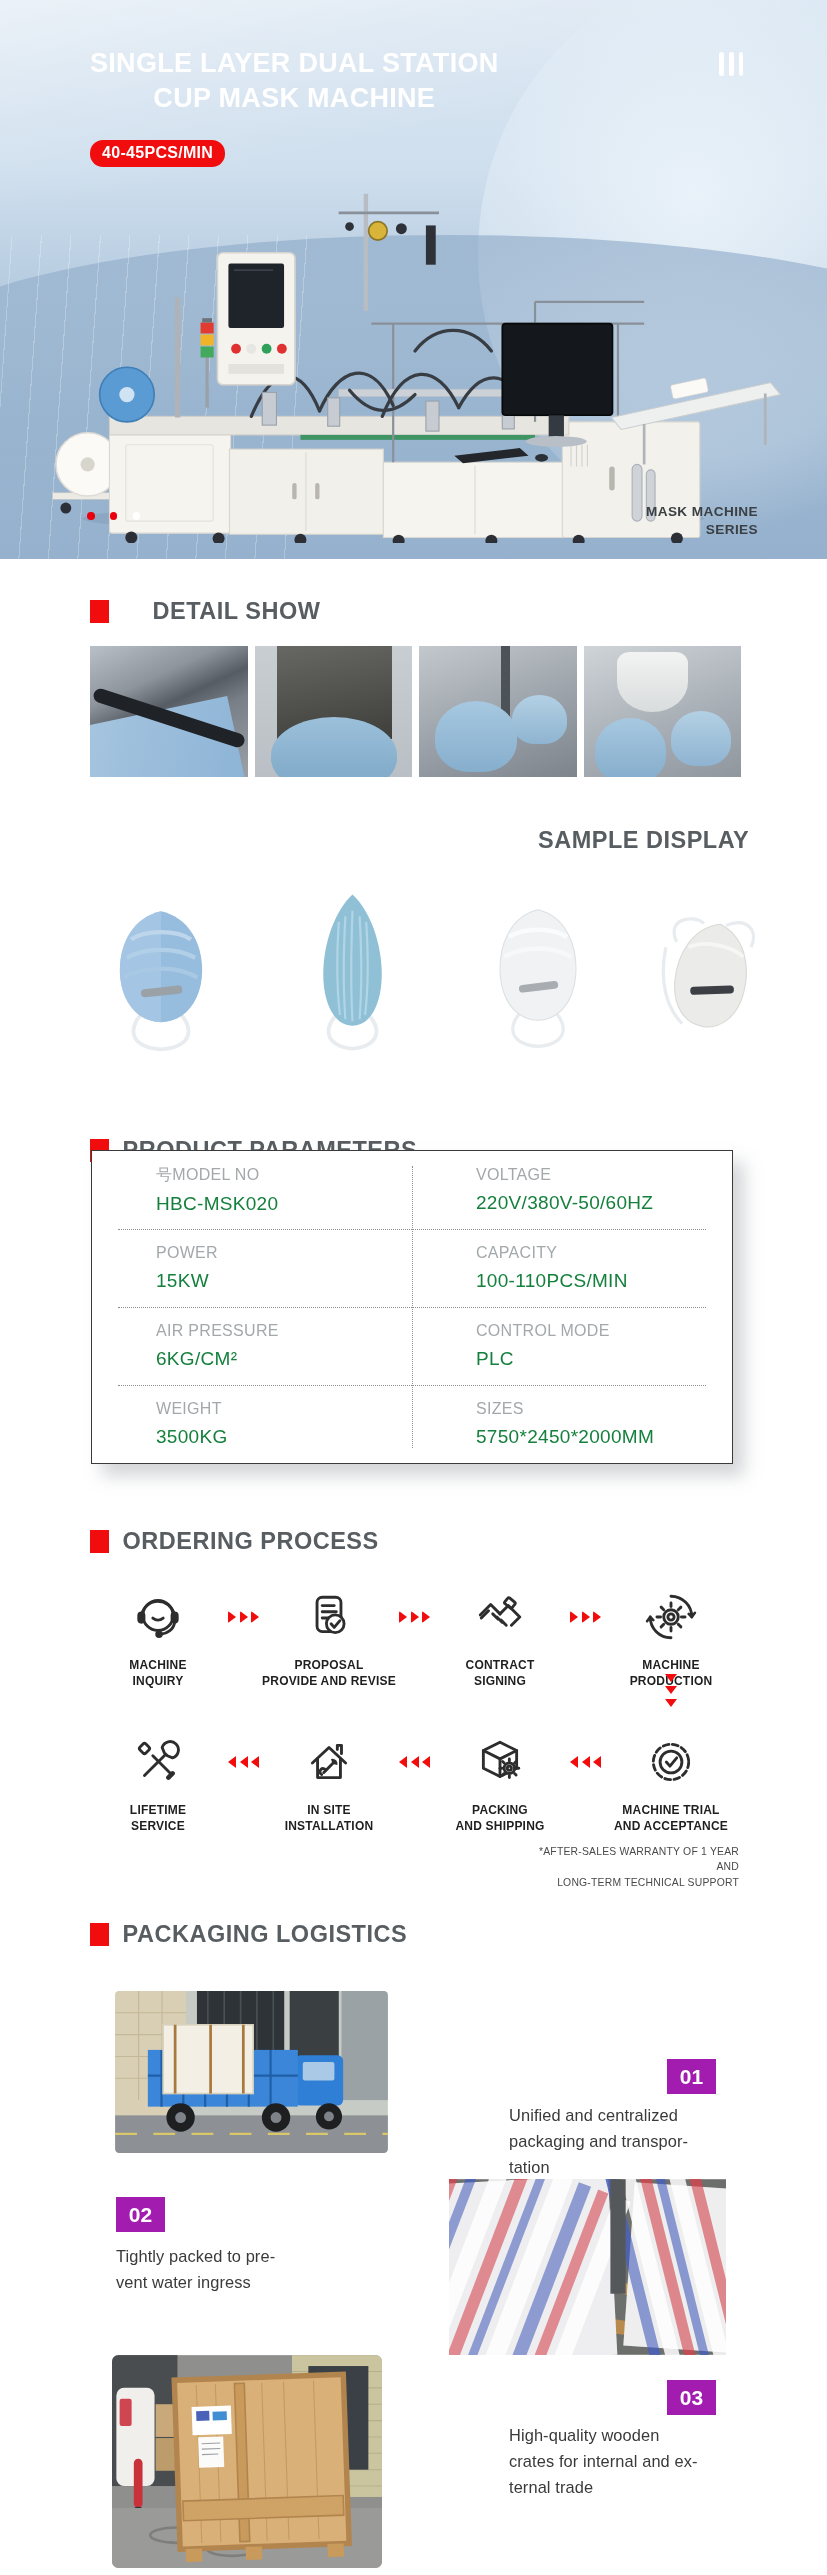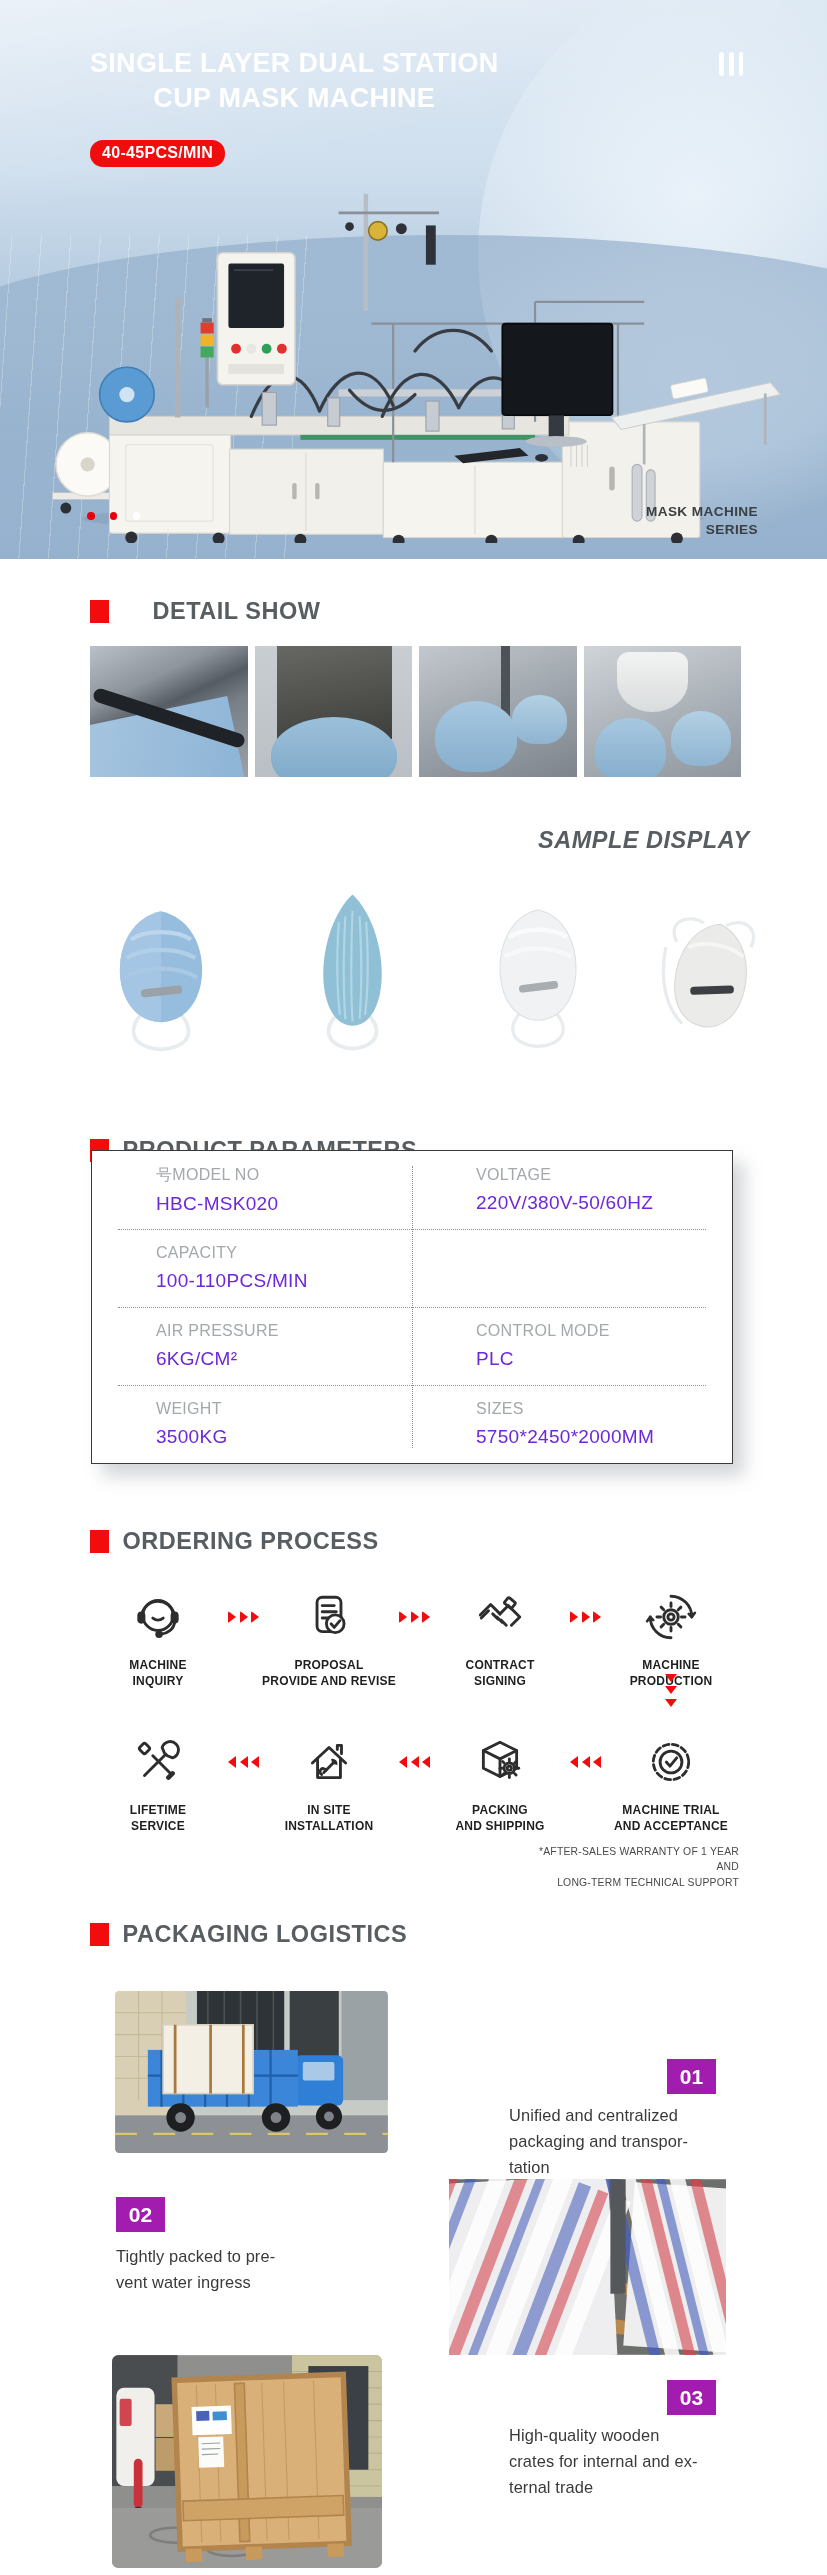--- a/index.html
+++ b/index.html
@@ -48,32 +48,32 @@
   .dp3{background:linear-gradient(160deg,#c3c8cd 0%,#9aa1a8 55%,#7d848b 100%);}
   .dp3 .bar{position:absolute;left:82px;top:0;width:8.7px;height:82px;background:#4c5258;}
   .dp3 .cone1{position:absolute;left:16.4px;bottom:5.5px;width:82px;height:71px;border-radius:50% 50% 42% 42%;background:linear-gradient(180deg,#a7c8e0,#86aecd);}
   .dp3 .cone2{position:absolute;left:93px;bottom:33px;width:55px;height:49px;border-radius:50% 50% 42% 42%;background:linear-gradient(180deg,#b3d0e4,#8fb4d1);}
   .dp4{background:linear-gradient(160deg,#cfd4d8 0%,#a6adb4 60%,#8f969d 100%);}
   .dp4 .cup{position:absolute;left:33px;top:5.5px;width:71px;height:60px;border-radius:18% 18% 50% 50%;background:linear-gradient(180deg,#f2f3f2,#d9dcdd);}
   .dp4 .cone1{position:absolute;left:11px;bottom:-5.5px;width:71px;height:65px;border-radius:50% 50% 42% 42%;background:linear-gradient(180deg,#a7c8e0,#84accb);}
   .dp4 .cone2{position:absolute;left:87px;bottom:11px;width:60px;height:55px;border-radius:50% 50% 42% 42%;background:linear-gradient(180deg,#b3d0e4,#8fb4d1);}
 
   
-  .sample-title{position:absolute;left:538px;top:827px;color:#575D61;font-size:23.5px;font-weight:700;letter-spacing:0.5px;font-style:italic;}
+  .sample-title{position:absolute;left:538px;top:827px;color:#575D61;font-size:23.5px;font-weight:700;letter-spacing:0.5px;}
   .mask{position:absolute;}
 
   
   .params-table{position:absolute;left:91px;top:1150px;width:642px;height:314px;border:1.6px solid #3a3a3a;
         background:#ffffff;box-sizing:border-box;box-shadow:11px 12px 16.4px rgba(130,135,140,.35);}
   .params-table::after{content:"";position:absolute;left:50%;top:15.3px;bottom:15.3px;border-left:1.1px dotted #8f8f8f;}
   .params-row{display:flex;height:25%;position:relative;}
   .params-row + .params-row::before{content:"";position:absolute;top:0;left:26px;right:26px;border-top:1.1px dotted #8f8f8f;}
   .params-cell{width:50%;box-sizing:border-box;padding-left:64px;display:flex;flex-direction:column;justify-content:center;gap:7.6px;}
   .params-label{color:#a3a8ab;font-size:16px;letter-spacing:0.3px;}
-  .params-value{color:#6d28d9;font-size:19px;letter-spacing:0.3px;}
+  .params-value{color:#15803d;font-size:19px;letter-spacing:0.3px;}
 
   
   .process-row{position:absolute;left:90px;width:649px;display:flex;justify-content:space-between;}
   .process-step{width:136px;display:flex;flex-direction:column;align-items:center;}
   .process-step .icn{width:52px;height:52px;color:#2d2d2d;}
   .process-step .lbl{margin-top:14px;text-align:center;color:#1f1f1f;font-size:12px;line-height:16.4px;letter-spacing:0.2px;font-weight:700;}
   .tri-arrows{display:flex;gap:3.8px;align-items:center;height:52px;}
   .tri-r{width:0;height:0;border-top:6px solid transparent;border-bottom:6px solid transparent;border-left:8.7px solid #F10D0D;border-radius:1.6px;}
   .tri-l{width:0;height:0;border-top:6px solid transparent;border-bottom:6px solid transparent;border-right:8.7px solid #F10D0D;}
   .down-arrows{position:absolute;left:665px;top:1674px;display:flex;flex-direction:column;gap:4.4px;align-items:center;}
@@ -309,20 +309,24 @@
         <div class="params-label">号MODEL NO</div>
         <div class="params-value">HBC-MSK020</div>
       </div>
       <div class="params-cell">
         <div class="params-label">VOLTAGE</div>
         <div class="params-value">220V/380V-50/60HZ</div>
       </div>
     </div>
     <div class="params-row">
       <div class="params-cell">
+        <div class="params-label">POWER</div>
+        <div class="params-value">15KW</div>
+      </div>
+      <div class="params-cell">
         <div class="params-label">CAPACITY</div>
         <div class="params-value">100-110PCS/MIN</div>
       </div>
     </div>
     <div class="params-row">
       <div class="params-cell">
         <div class="params-label">AIR PRESSURE</div>
         <div class="params-value">6KG/CM²</div>
       </div>
       <div class="params-cell">

